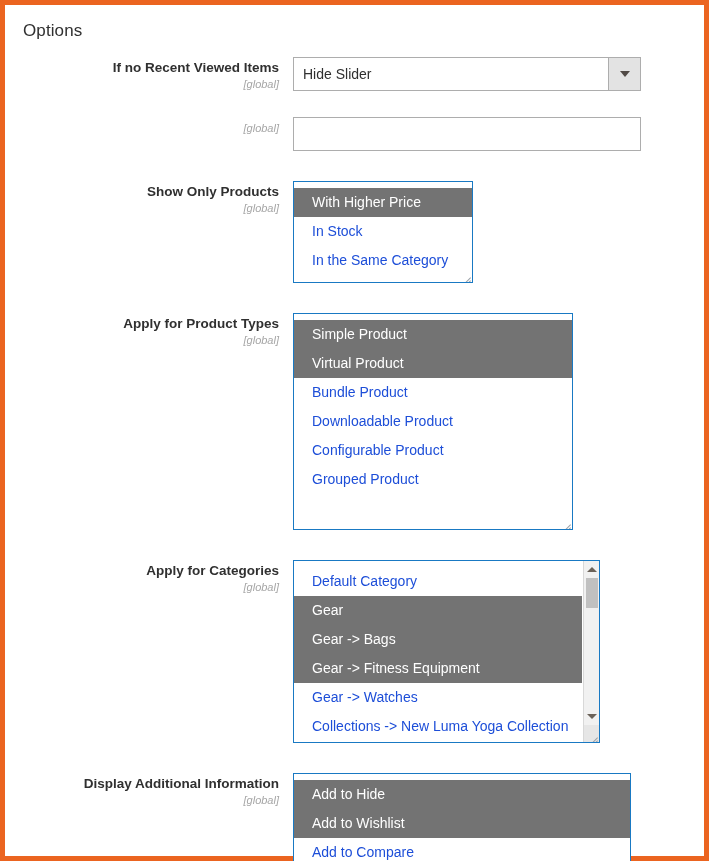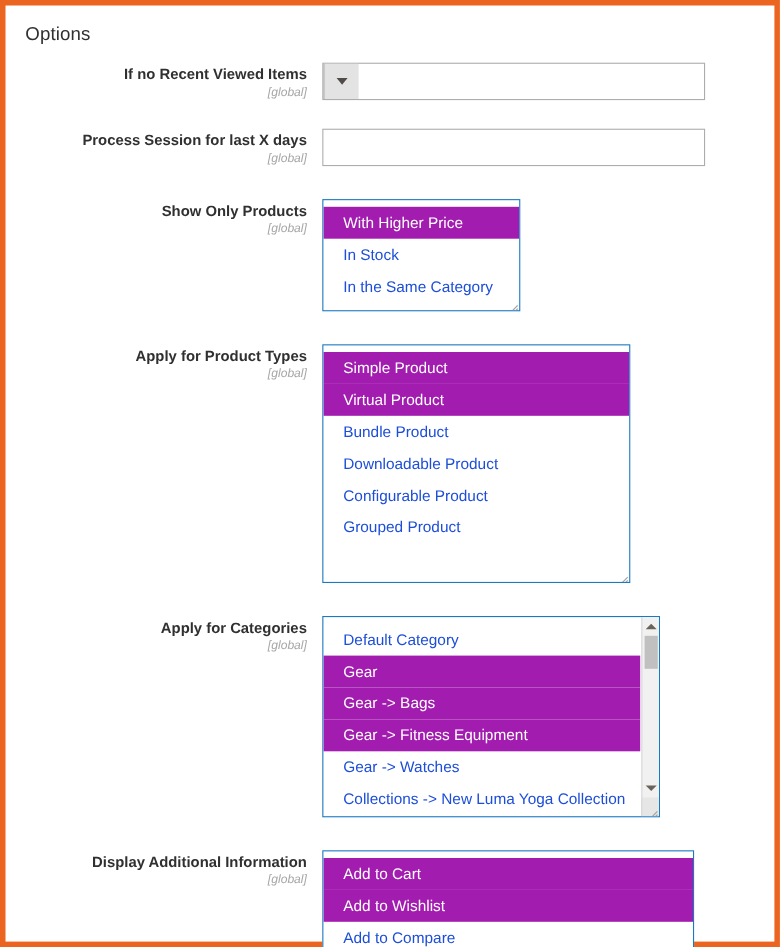--- a/index.html
+++ b/index.html
@@ -120,21 +120,21 @@
   .ms-option {
     font-size: 14px;
     color: #1d4ed8;
     line-height: 29px;
     height: 29px;
     padding-left: 18px;
     white-space: nowrap;
     overflow: hidden;
   }
   .ms-option.selected {
-    background: #a21caf;
+    background: #737373;
     color: #ffffff;
   }
   .resize-grip {
     position: absolute;
     right: 1px;
     bottom: 1px;
     width: 12px;
     height: 12px;
     pointer-events: auto;
   }
@@ -225,30 +225,30 @@
 
   <div class="section-title">Options</div>
 
   <div class="field-row" style="margin-top:16px;">
     <div class="label-col">
       <span class="label-main">If no Recent Viewed Items</span>
       <span class="label-scope">[global]</span>
     </div>
     <div class="control-col">
       <div class="select-wrap">
+        <div class="select-value">Hide Slider</div>
         <div class="select-arrow-btn">
           <span class="caret-down"></span>
         </div>
       </div>
     </div>
   </div>
 
   <div class="field-row row-gap-lg">
     <div class="label-col">
-      <span class="label-main">Process Session for last X days</span>
       <span class="label-scope">[global]</span>
     </div>
     <div class="control-col">
       <input class="text-input" type="text" value="" placeholder="" style="">
     </div>
   </div>
 
   <div class="field-row row-gap-xl">
     <div class="label-col">
       <span class="label-main">Show Only Products</span>
@@ -311,21 +311,21 @@
     </div>
   </div>
 
   <div class="field-row row-gap-xl">
     <div class="label-col">
       <span class="label-main">Display Additional Information</span>
       <span class="label-scope">[global]</span>
     </div>
     <div class="control-col">
       <div class="multiselect ms-display">
-        <div class="ms-option selected">Add to Cart</div>
+        <div class="ms-option selected">Add to Hide</div>
         <div class="ms-option selected">Add to Wishlist</div>
         <div class="ms-option">Add to Compare</div>
 
       </div>
     </div>
   </div>
 
  </div>
 </div>
 

